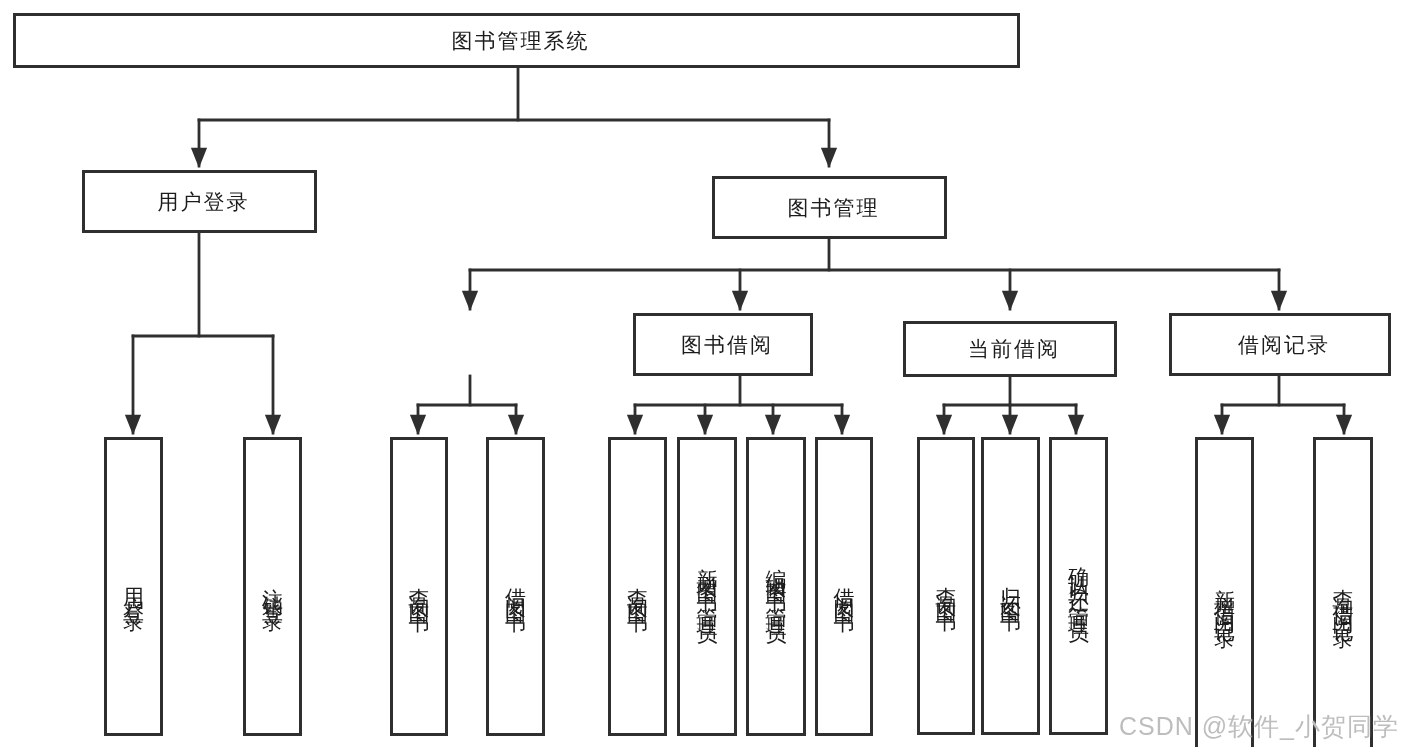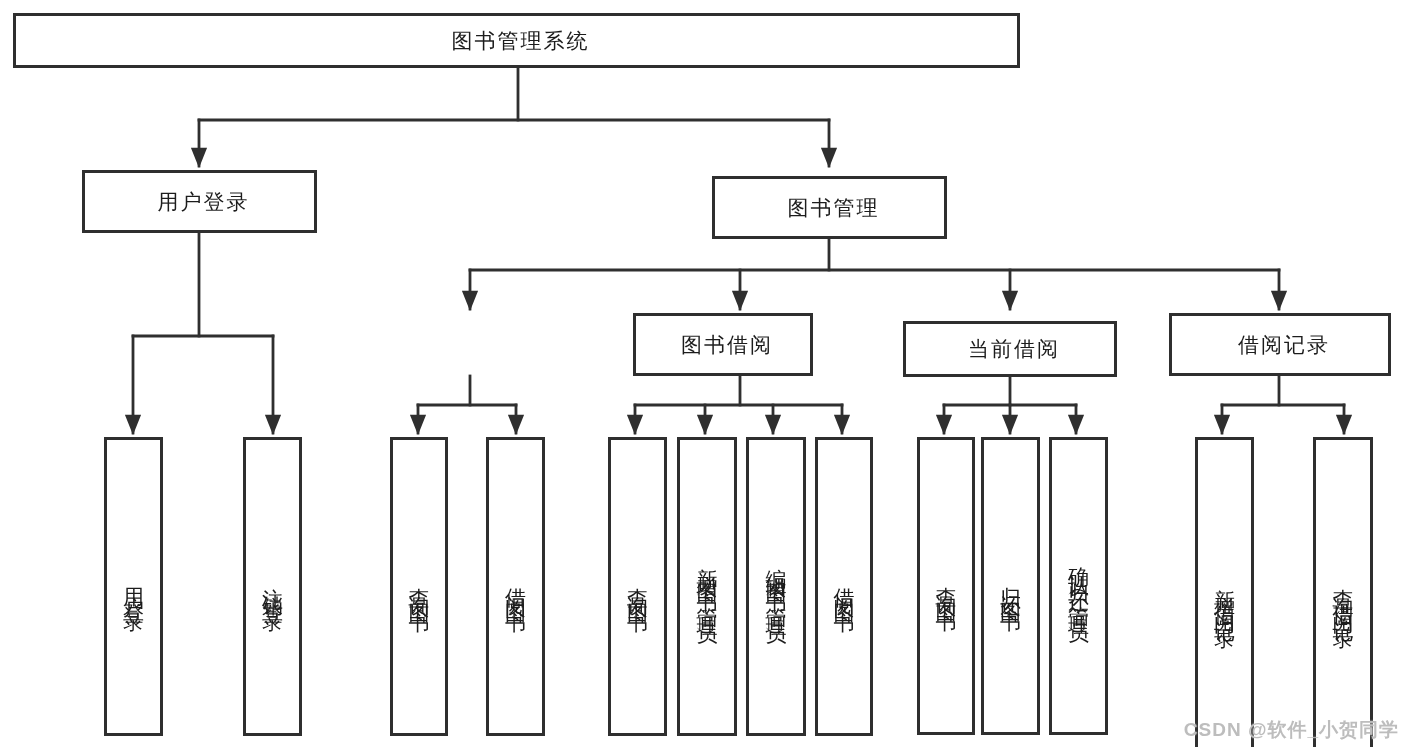--- a/index.html
+++ b/index.html
@@ -31,27 +31,26 @@
   .node.v {
     writing-mode: vertical-rl;
     text-orientation: mixed;
     letter-spacing: 8px;
     font-size: 21px;
   }
   .watermark {
     position: absolute;
     right: 6px;
     bottom: 4px;
-    font-size: 19px;
+    font-size: 25px;
     color: #bdbdbd;
     letter-spacing: 1px;
     z-index: 5;
     text-shadow: 0 0 2px #ffffff;
     white-space: nowrap;
-    font-weight: bold;
   }
 </style>
 </head>
 <body>
 
 <div class="stage">
 
   <svg class="connectors" viewBox="0 0 1405 747" xmlns="http://www.w3.org/2000/svg">
     <defs>
       <marker id="arrow" viewBox="0 0 10 8" refX="9" refY="4" markerWidth="8" markerHeight="5.8" orient="auto">

